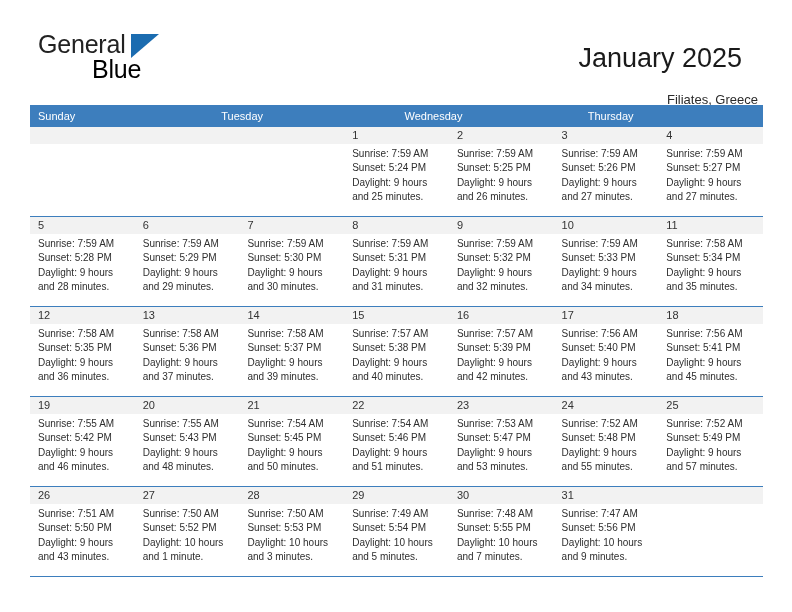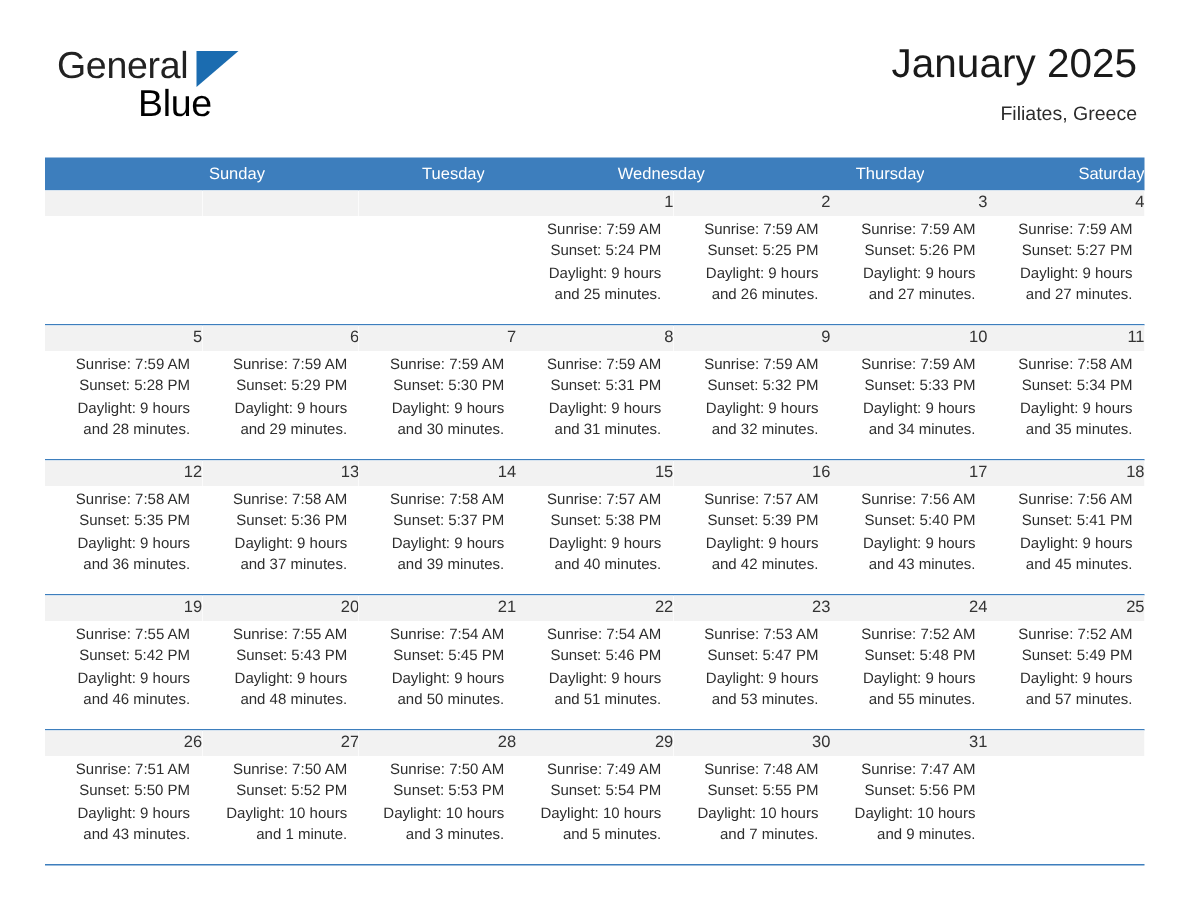--- a/index.html
+++ b/index.html
@@ -68,36 +68,35 @@
     position: absolute;
     right: 0;
     top: 0;
     text-align: right;
   }
   .cal-title {
     font-size: 27px;
     line-height: 33px;
     color: #1a1a1a;
     font-weight: normal;
-    margin: 0;
+    margin: 16px;
   }
   .cal-subtitle {
     font-size: 13px;
     line-height: 18px;
     color: #2b2b2b;
     margin: 8px 0 0 0;
   }
 
   
   .calendar {
     position: absolute;
     left: 30px;
     top: 105px;
     width: 733px;
-    text-align: right;
   }
   .weekday-row {
     display: flex;
     background: #3d7ebd;
     height: 22px;
   }
   .weekday {
     flex: 1 1 0;
     color: #ffffff;
     font-size: 11px;
@@ -165,21 +164,20 @@
     </div>
 
   </div>
 
   <div class="calendar">
     <div class="weekday-row" id="weekday-row">
         <div class="weekday">Sunday</div>
         <div class="weekday">Tuesday</div>
         <div class="weekday">Wednesday</div>
         <div class="weekday">Thursday</div>
-        <div class="weekday">Saturday</div>
       </div>
     <div id="weeks-container">
         <div class="week-row first">
           <div class="day-cell empty">
             <div class="day-number-band"></div>
           </div>
           <div class="day-cell empty">
             <div class="day-number-band"></div>
           </div>
           <div class="day-cell empty">

